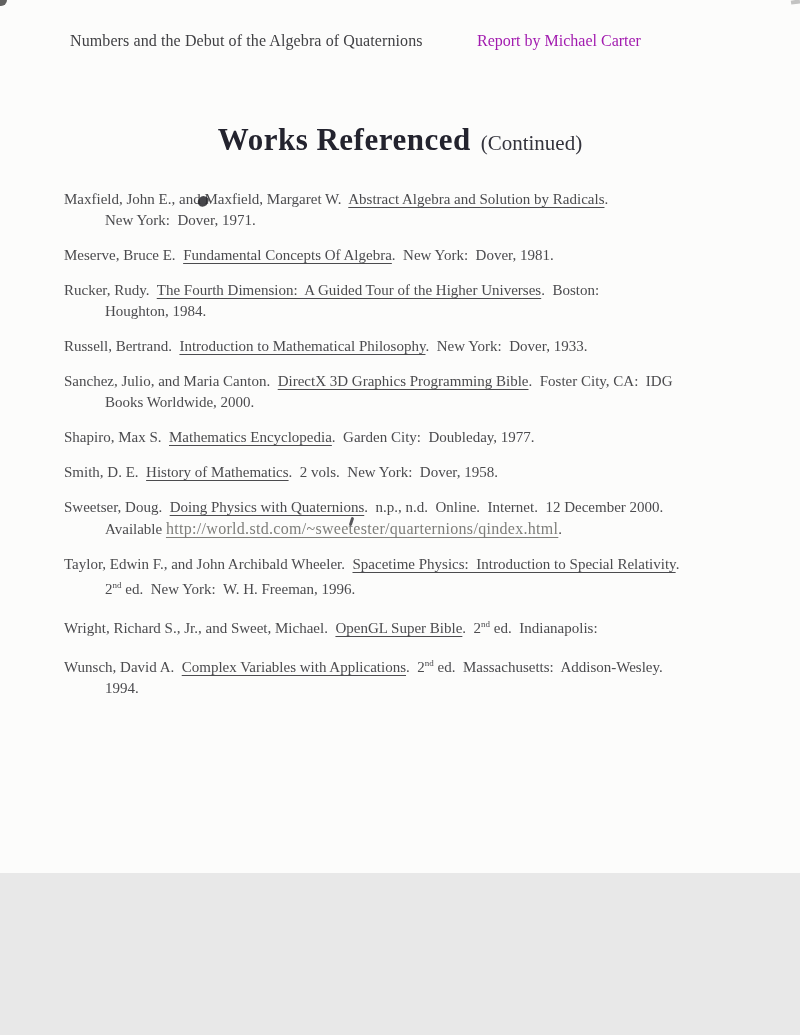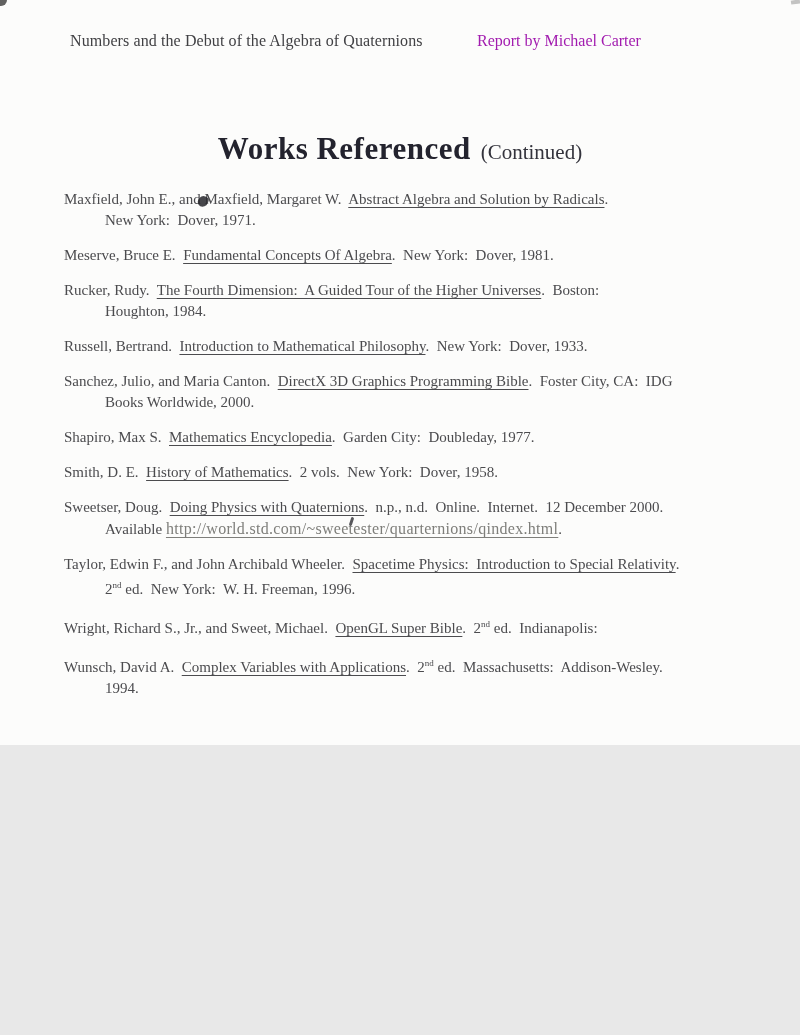--- a/index.html
+++ b/index.html
@@ -4,31 +4,31 @@
 <style>
   :root{
     --ink:#4b4b4e;
     --title_ink:#23232e;
     --url_ink:#7e7e7a;
     --paper:#fcfcfb;
   }
   html,body{margin:0;padding:0;background:#e8e8e8;}
   .page{
     position:relative;
-    width:800px;height:745px;
+    width:800px;height:873px;
     background:var(--paper);
     font-family:"Liberation Serif","DejaVu Serif",serif;
     color:var(--ink);
     overflow:hidden;
   }
   
   .hdr-left{position:absolute;left:70px;top:32px;font-size:16px;letter-spacing:.1px;color:#414144;}
   .hdr-right{position:absolute;left:477px;top:32px;font-size:16px;color:#a21caf;}
   
-  .title-row{position:absolute;left:0;top:131px;width:100%;text-align:center;color:var(--title_ink);}
+  .title-row{position:absolute;left:0;top:122px;width:100%;text-align:center;color:var(--title_ink);}
   .title-main{font-weight:bold;font-size:31px;letter-spacing:.5px;}
   .title-suffix{font-size:21px;margin-left:10px;color:#33333c;}
   
   .refs{position:absolute;left:64px;top:189px;width:690px;font-size:15px;line-height:21px;}
   .ref{margin:0 0 14px 0;}
   .ref-line{white-space:pre-wrap;}
   .ref-line.indent{padding-left:41px;}
   .book-title{text-decoration:underline;text-underline-offset:3px;text-decoration-thickness:1px;}
   .sup{font-size:9px;vertical-align:6px;margin-top:45px;}
   .url{font-size:16px;letter-spacing:.3px;color:var(--url_ink);text-decoration:underline;text-underline-offset:3px;}

